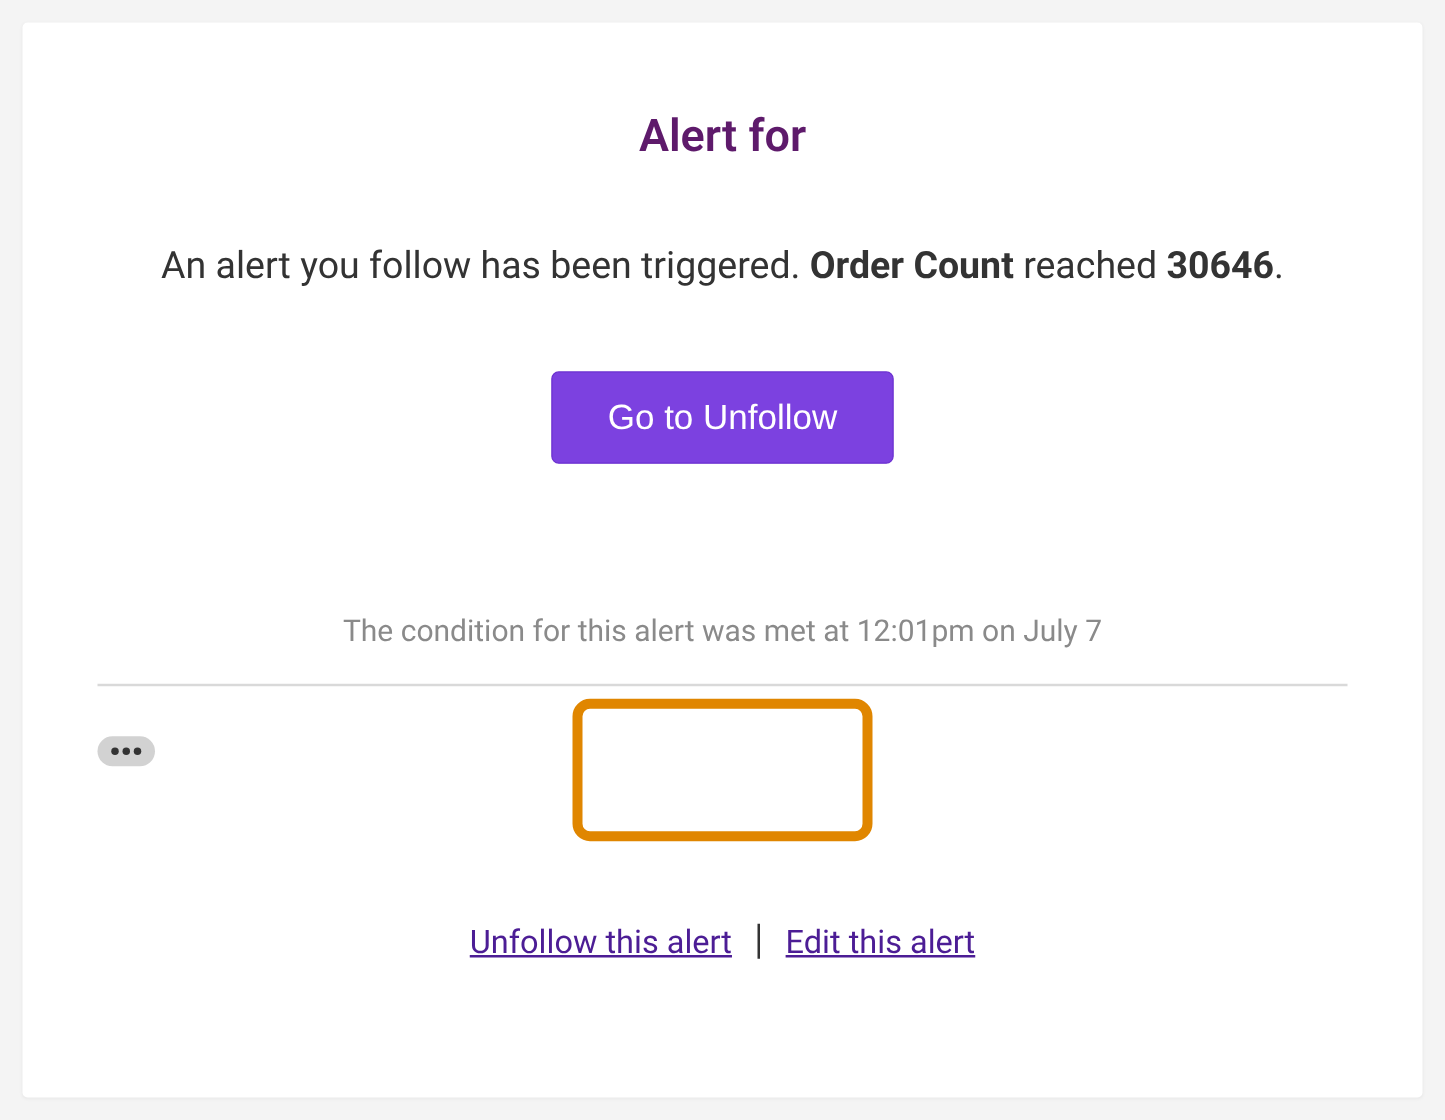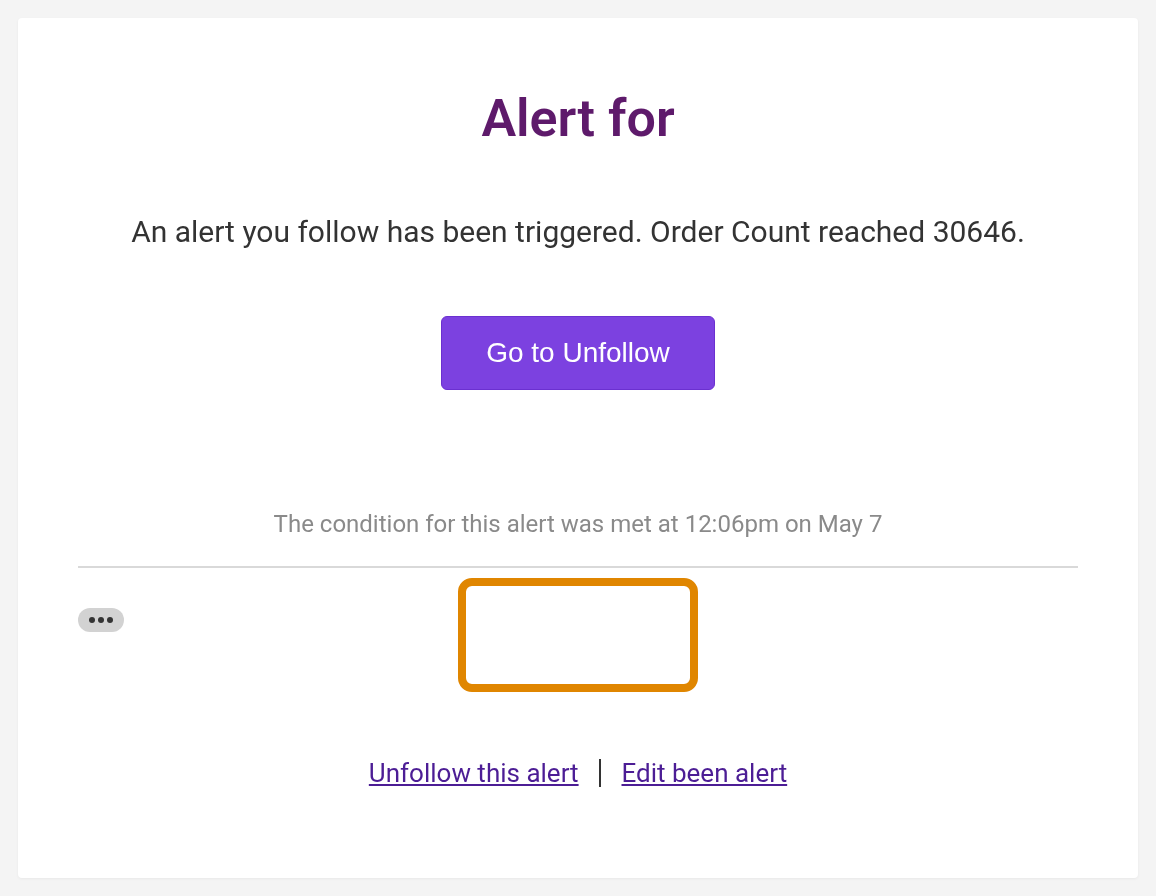--- a/index.html
+++ b/index.html
@@ -14,34 +14,34 @@
       background: #ffffff;
       width: 100%;
       height: 100%;
       border-radius: 4px;
       box-shadow: 0 1px 3px rgba(0,0,0,0.05);
       padding: 70px 60px 40px 60px;
       position: relative;
     }
     .title {
       text-align: center;
-      font-size: 52px;
+      font-size: 36px;
       font-weight: 600;
       color: #5e1a6b;
       margin-bottom: 60px;
     }
     .message {
       text-align: center;
       font-size: 30px;
       color: #333333;
       line-height: 1.55;
       margin-bottom: 60px;
       padding: 0 40px;
     }
-    .message .bold { font-weight: 400; }
+    .message .bold { font-weight: 700; }
     .cta-wrap { text-align: center; margin-bottom: 120px; }
     .cta-button {
       display: inline-block;
       background: #7c41e0;
       color: #ffffff;
       font-size: 28px;
       font-weight: 500;
       padding: 20px 44px;
       border: 1px solid #6b30d0;
       border-radius: 6px;
@@ -121,32 +121,32 @@
   <h1 class="title">Alert for</h1>
 
   <p class="message">
     <span>An alert you follow has been triggered. </span><span class="bold">Order Count</span><span> reached </span><span class="bold">30646</span><span>.</span>
   </p>
 
   <div class="cta-wrap">
     <button class="cta-button">Go to Unfollow</button>
   </div>
 
-  <div class="condition-text">The condition for this alert was met at 12:06pm on May 7</div>
+  <div class="condition-text">The condition for this alert was met at 12:01pm on July 7</div>
 
   <hr class="divider">
 
   <div class="below-row">
     <div class="ellipsis-pill">
       <span class="dot"></span>
       <span class="dot"></span>
       <span class="dot"></span>
     </div>
     <div class="highlight-box"></div>
   </div>
 
   <div class="footer-links">
     <a>Unfollow this alert</a>
     <span class="footer-sep"></span>
-    <a>Edit been alert</a>
+    <a>Edit this alert</a>
   </div>
 
 </div>
 
 </body></html>

